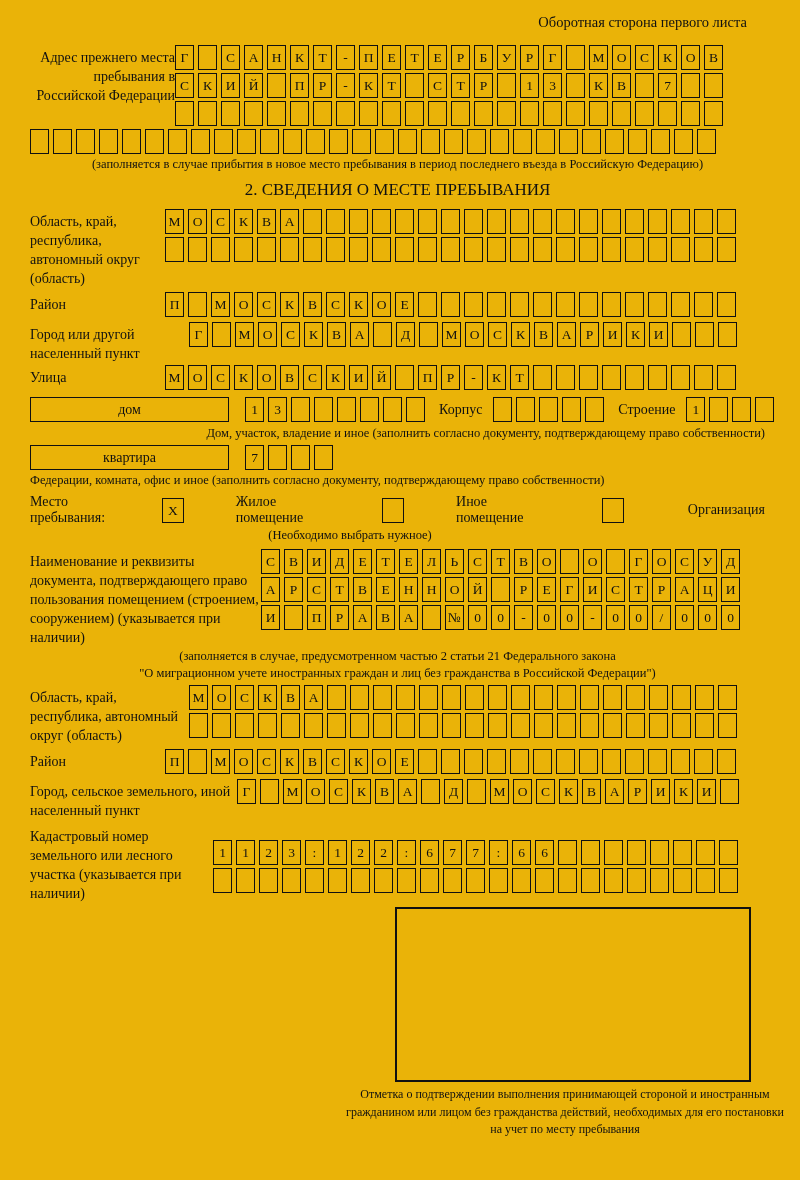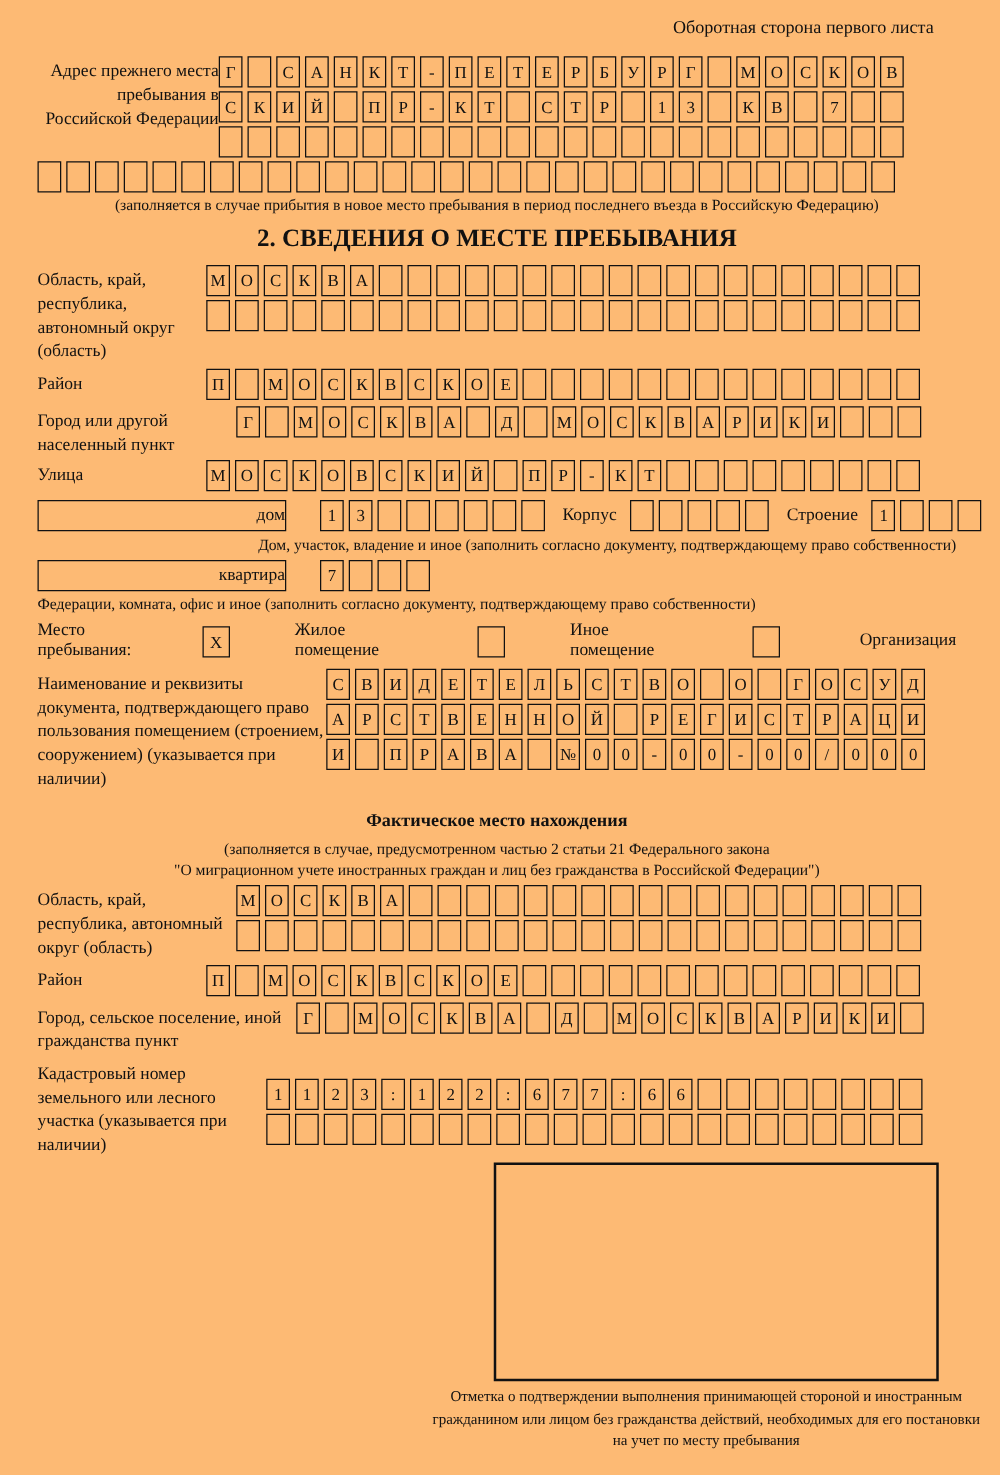--- a/index.html
+++ b/index.html
@@ -1,43 +1,43 @@
 <!DOCTYPE html>
 <html><head>
 <meta charset="utf-8">
 <style>
   html,body{margin:0;padding:0;background:#fff;}
   .page{
     position:relative;
     width:800px;height:1180px;
-    background:#fdba74;color:#111;
+    background:#eab308;color:#111;
     font-family:"Liberation Serif","DejaVu Serif",serif;
     font-size:14px;
     box-sizing:border-box;
     padding:14px 35px 0 30px;
     overflow:hidden;
   }
   .hdr{text-align:right;padding-right:18px;font-size:14.5px;margin-bottom:14px;}
   .cellrow{display:flex;gap:4px;margin-bottom:3px;}
   .cell{
     flex:0 0 auto;
     width:17px;height:23px;
     border:1.5px solid #111;
     text-align:center;line-height:23px;
     font-size:13.5px;
   }
   .blk{display:flex;align-items:flex-start;}
   .lbl{flex:0 0 auto;line-height:19px;padding-top:3px;}
   .rows{flex:1 1 auto;}
   .caption{font-size:12.5px;text-align:center;margin:2px 0 4px 0;line-height:15px;}
-  .sec-title{font-weight:bold;font-size:20px;text-align:center;margin:8px 0 9px 0;}
+  .sec-title{font-weight:normal;font-size:17px;text-align:center;margin:8px 0 9px 0;}
   .sub-title{font-weight:bold;font-size:14.5px;text-align:center;margin:10px 0 6px 0;}
   .inline-lblbox{
     flex:0 0 auto;width:197px;height:23px;border:1.5px solid #111;
-    text-align:right;line-height:23px;margin-right:23px;
+    text-align:center;line-height:23px;margin-right:12px;
   }
   .sep-lbl{flex:0 0 auto;line-height:26px;padding:0 7px 0 10px;}
   .chkbox{
     flex:0 0 auto;width:20px;height:23px;border:1.5px solid #111;
     text-align:center;line-height:23px;font-size:13.5px;margin:0 10px;
   }
   .stayrow{display:flex;align-items:center;margin:6px 0 2px 0;gap:42px;}
   .staynote{font-size:12.5px;text-align:center;width:360px;margin-left:140px;}
   .stamp-wrap{margin-left:365px;margin-top:4px;}
   .stamp-box{width:352px;height:171px;border:2px solid #111;}
@@ -368,20 +368,21 @@
 
   <div class="stayrow">
     <span>Место пребывания:</span>
     <span class="chkbox">X</span>
     <span>Жилое помещение</span>
     <span class="chkbox" style="margin-left:28px;"></span>
     <span>Иное помещение</span>
     <span class="chkbox" style="margin-left:34px;margin-right:22px;"></span>
     <span>Организация</span>
   </div>
+  <div class="staynote">(Необходимо выбрать нужное)</div>
 
   <div class="blk mt6">
     <div class="lbl" style="width:231px;">Наименование и реквизиты документа, подтверждающего право пользования помещением (строением, сооружением) (указывается при наличии)</div>
     <div class="rows">
       <div class="cellrow">
           <div class="cell">С</div>
           <div class="cell">В</div>
           <div class="cell">И</div>
           <div class="cell">Д</div>
           <div class="cell">Е</div>
@@ -444,21 +445,20 @@
           <div class="cell">0</div>
           <div class="cell">0</div>
           <div class="cell">/</div>
           <div class="cell">0</div>
           <div class="cell">0</div>
           <div class="cell">0</div>
         </div>
     </div>
   </div>
 
-  <div class="sub-title" style="margin-top:16px;">Фактическое место нахождения</div>
   <div class="caption">(заполняется в случае, предусмотренном частью 2 статьи 21 Федерального закона</div>
   <div class="caption" style="margin-top:-2px;">"О миграционном учете иностранных граждан и лиц без гражданства в Российской Федерации")</div>
 
   <div class="blk mt4">
     <div class="lbl" style="width:159px;">Область, край, республика, автономный округ (область)</div>
     <div class="rows">
       <div class="cellrow">
           <div class="cell">М</div>
           <div class="cell">О</div>
           <div class="cell">С</div>
@@ -538,21 +538,21 @@
         <div class="cell"></div>
         <div class="cell"></div>
         <div class="cell"></div>
         <div class="cell"></div>
         <div class="cell"></div>
         <div class="cell"></div>
       </div>
   </div>
 
   <div class="blk mt2">
-    <div class="lbl" style="width:207px;">Город, сельское поселение, иной гражданства пункт</div>
+    <div class="lbl" style="width:207px;">Город, сельское земельного, иной населенный пункт</div>
     <div class="cellrow">
         <div class="cell">Г</div>
         <div class="cell"></div>
         <div class="cell">М</div>
         <div class="cell">О</div>
         <div class="cell">С</div>
         <div class="cell">К</div>
         <div class="cell">В</div>
         <div class="cell">А</div>
         <div class="cell"></div>

